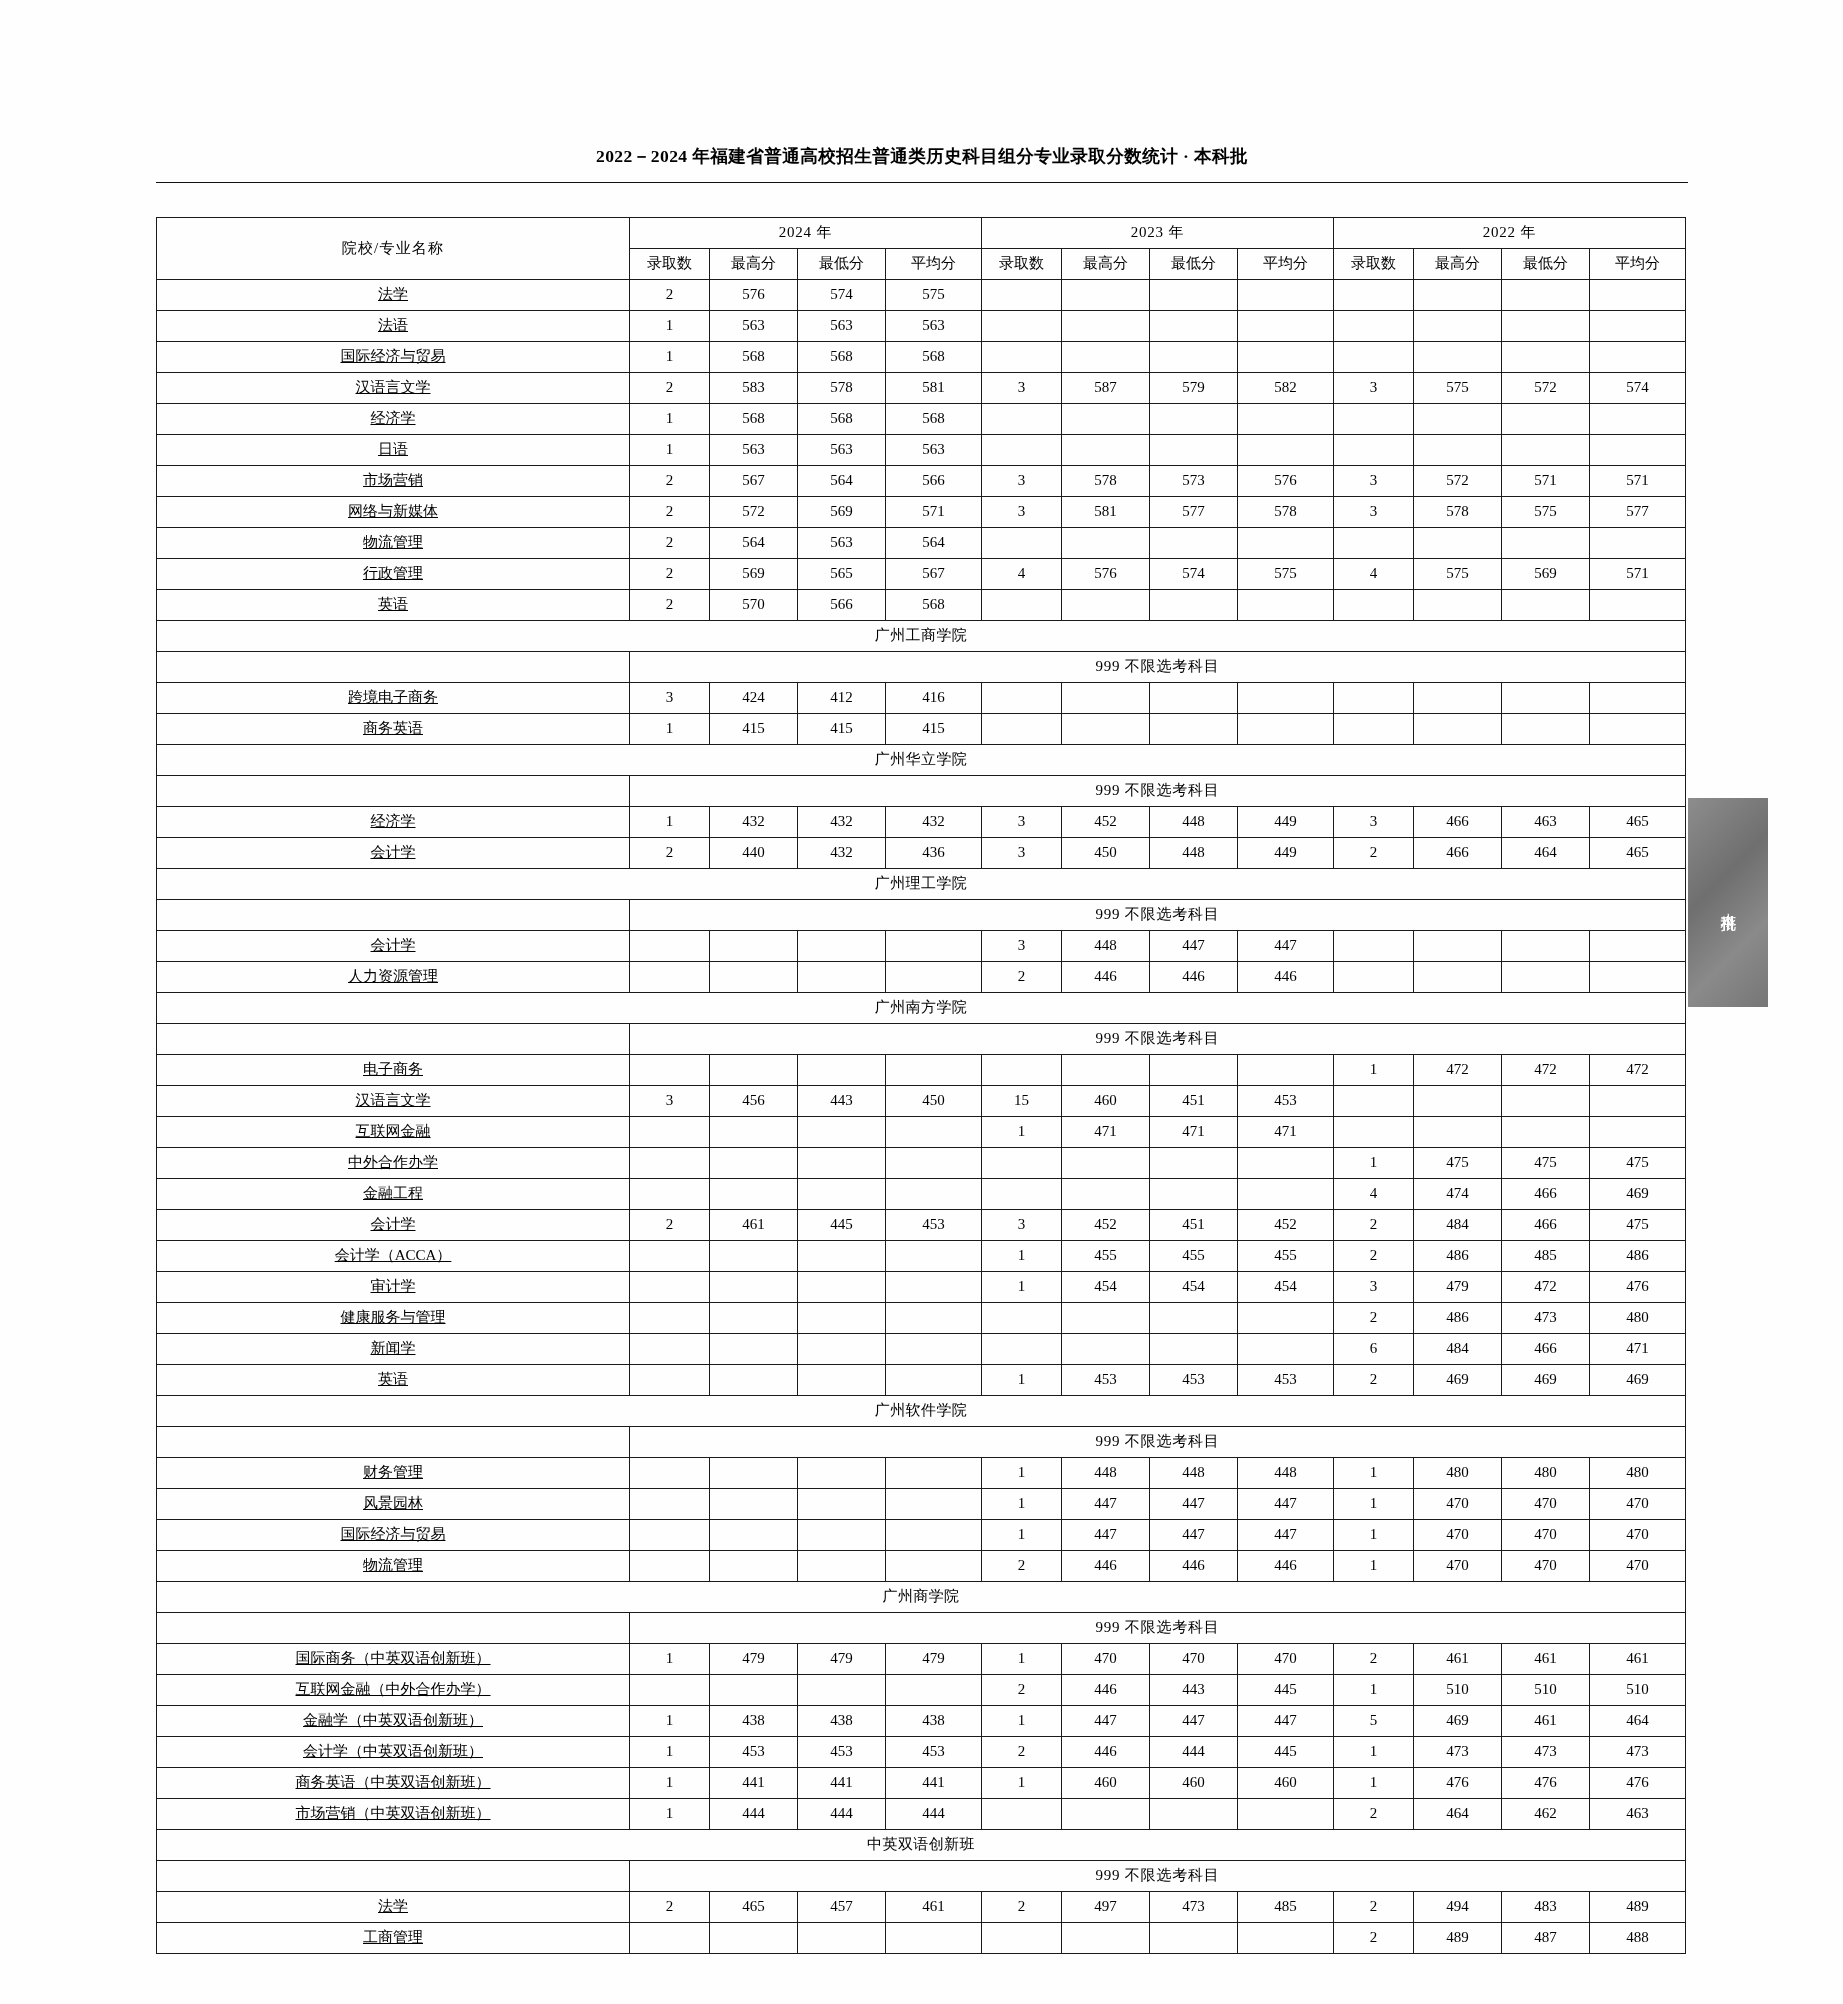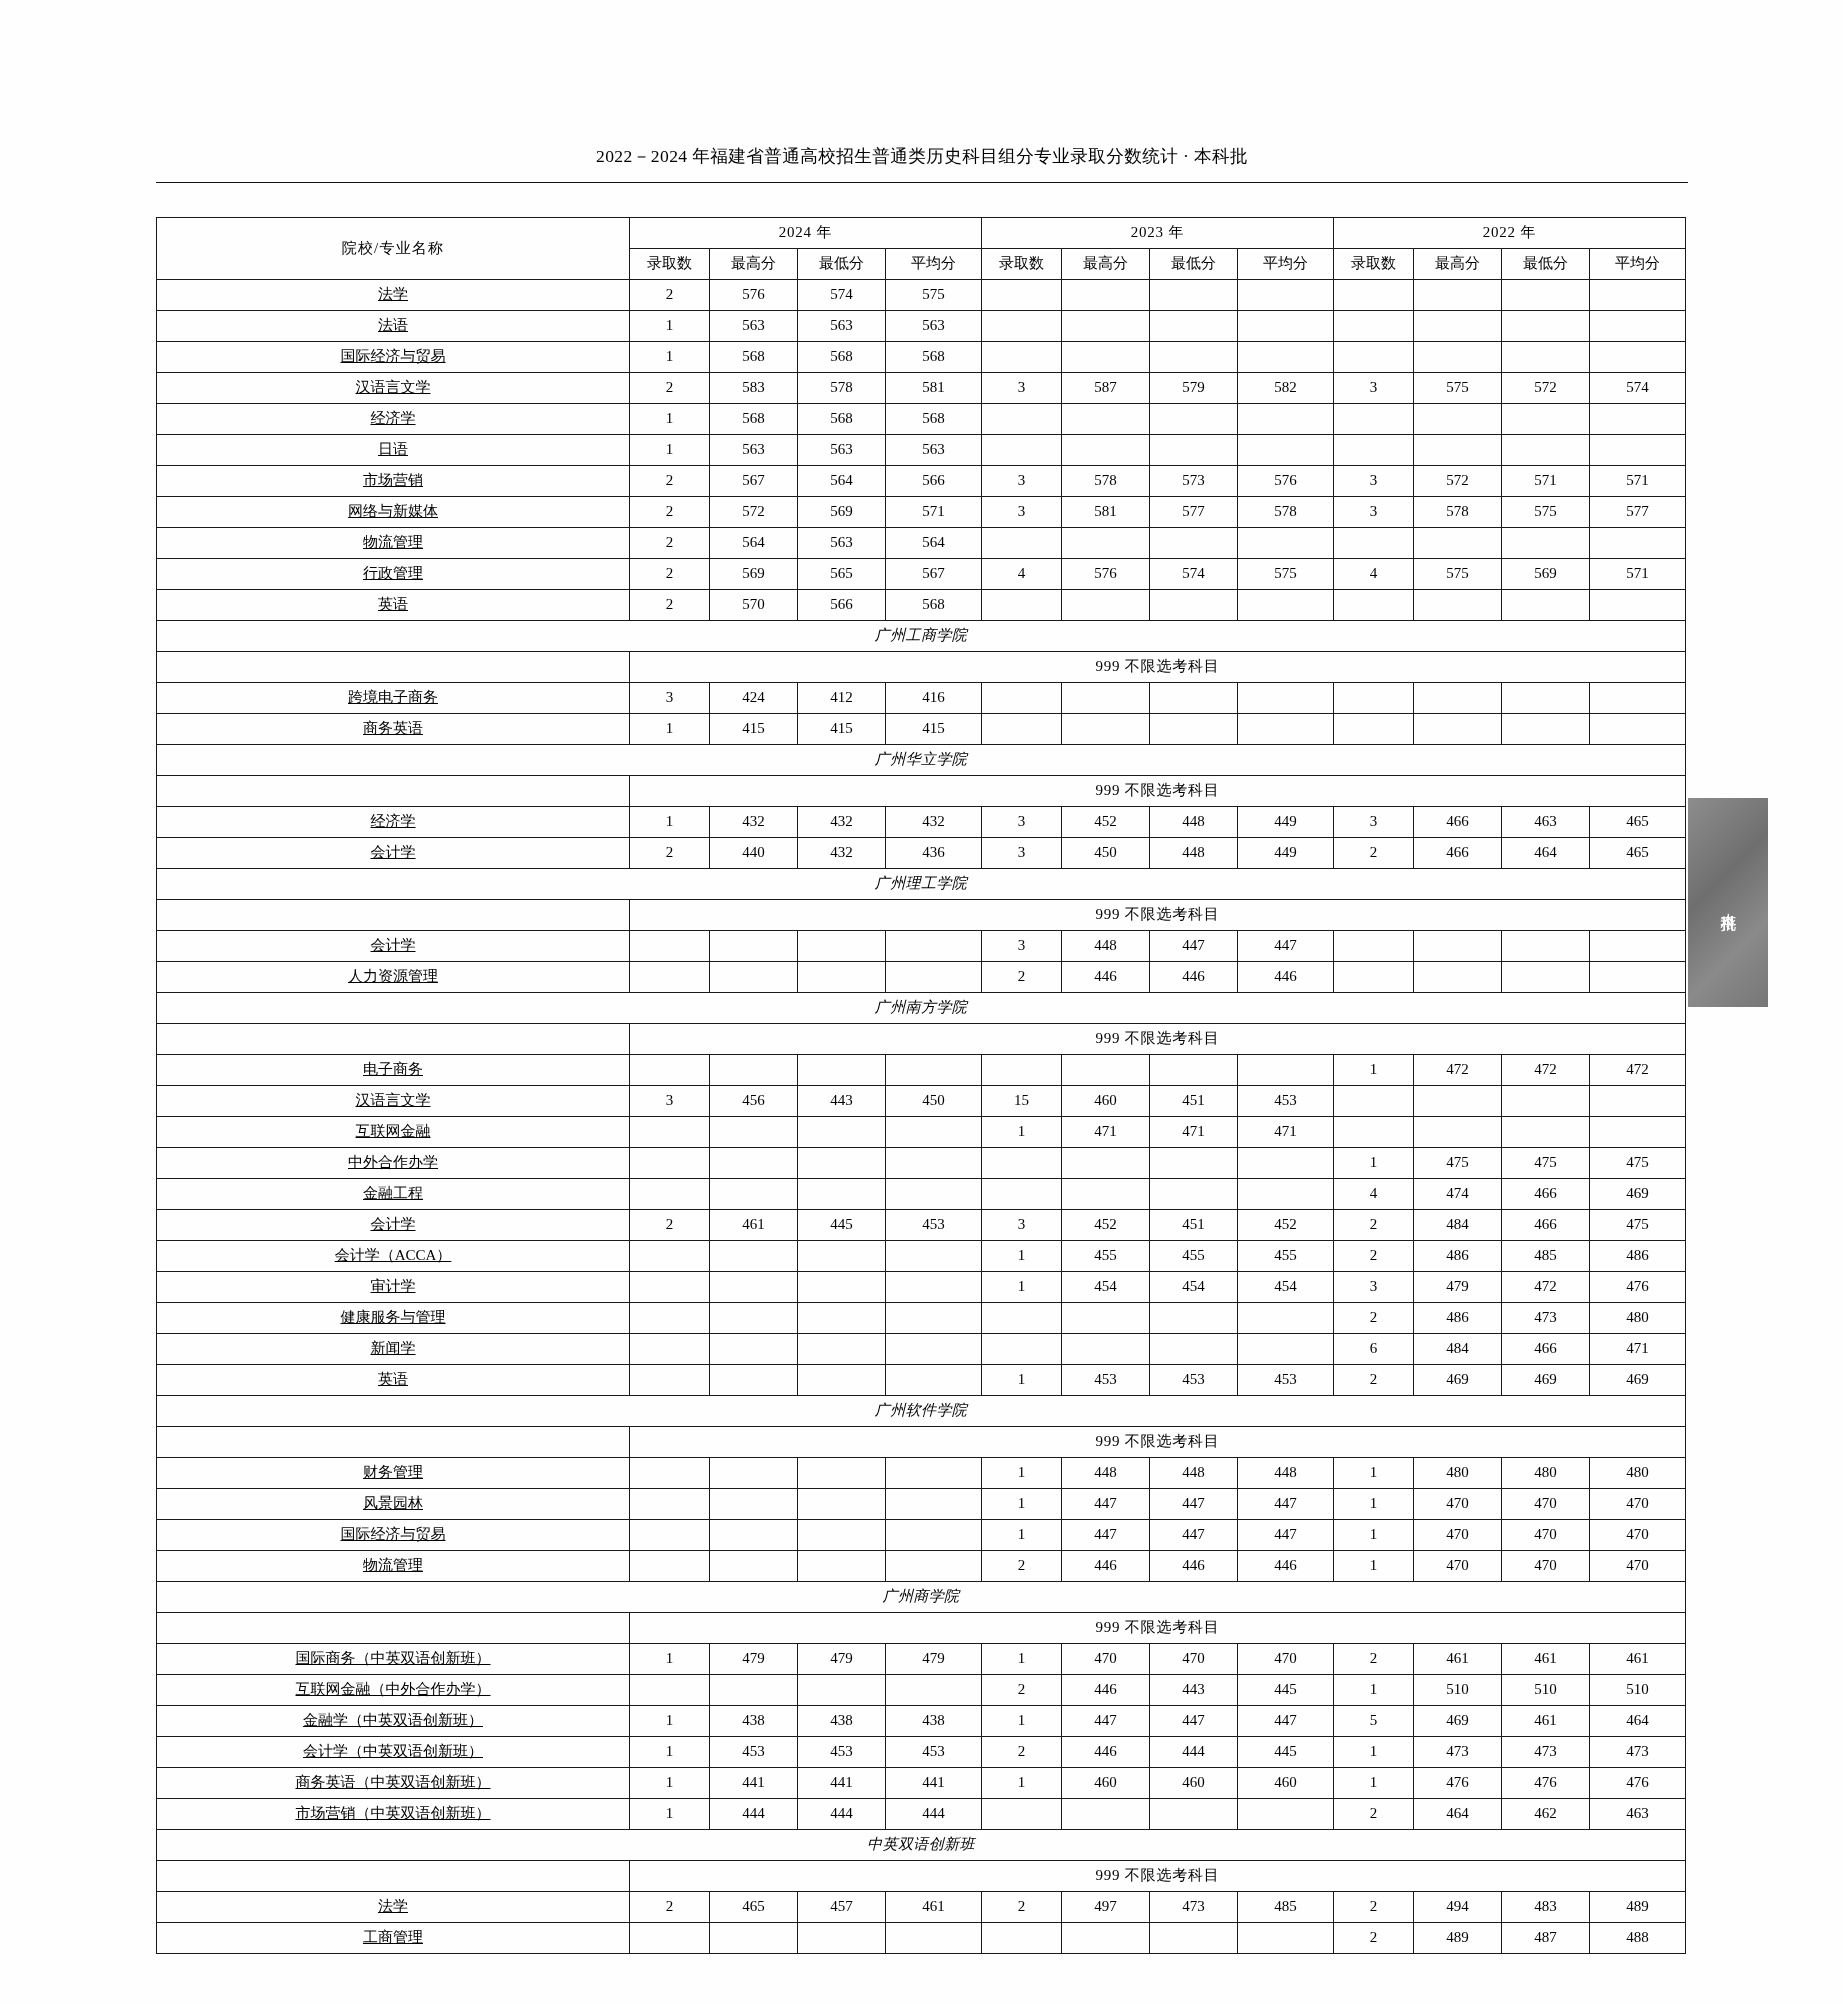--- a/index.html
+++ b/index.html
@@ -19,21 +19,21 @@
     box-sizing: border-box;
   }
   .header {
     position: absolute;
     top: 144px;
     left: 152px;
     width: 1540px;
     text-align: center;
     font-size: 17.6px;
     letter-spacing: 0.4px;
-    font-weight: 400;
+    font-weight: 700;
   }
   .header-rule {
     position: absolute;
     top: 182px;
     left: 156px;
     width: 1532px;
     height: 1.2px;
     background: #111;
   }
   .table-wrap {
@@ -77,21 +77,20 @@
     padding-left: 13.6px;
     font-size: 15.2px;
     text-decoration: underline;
   }
   .school-row td {
     text-align: left;
     padding-left: 13.6px;
     font-weight: bold;
     font-size: 15.2px;
     letter-spacing: 0.4px;
-    font-style: italic;
   }
   .subject-row td {
     text-align: center;
     font-size: 15.2px;
     letter-spacing: 0.8px;
   }
   .subject-row td.blankname {
     border-right: 0.8px solid #1a1a1a;
   }
   .colhead-name {

